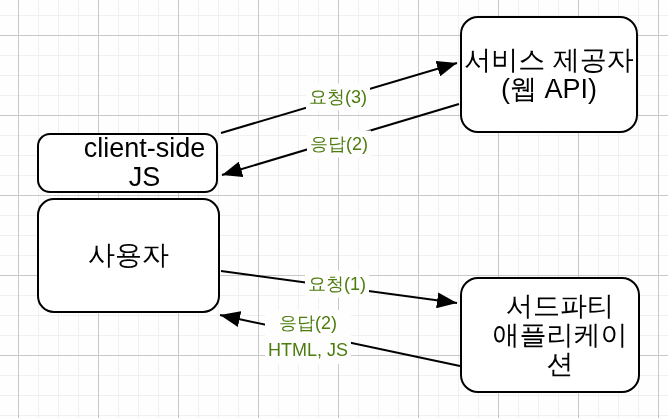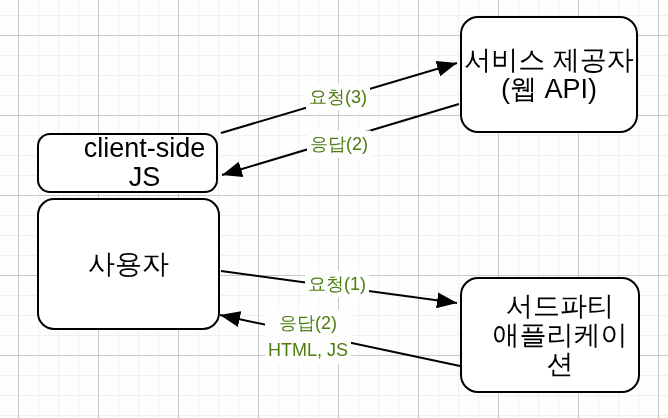--- a/index.html
+++ b/index.html
@@ -44,21 +44,21 @@
     display: flex;
     flex-direction: column;
     align-items: center;
     justify-content: center;
     text-align: center;
     color: #000000;
     font-size: 27px;
     line-height: 29px;
   }
   .node-client { left: 37px; top: 133px; width: 181px; height: 60px; border-radius: 13px; padding-left: 34px; }
-  .node-user   { left: 37px; top: 198px; width: 183px; height: 132px; border-radius: 17px; align-items: center; }
+  .node-user   { left: 37px; top: 198px; width: 183px; height: 115px; border-radius: 17px; align-items: center; }
   .node-sp     { left: 460px; top: 16px;  width: 178px; height: 117px; border-radius: 18px; }
   .node-tp     { left: 460px; top: 277px; width: 180px; height: 116px; border-radius: 18px; padding-left: 20px; }
   .edge-label {
     position: absolute;
     transform: translate(-50%, -50%);
     background: #fefefe;
     color: #4d7c0f;
     font-size: 18px;
     line-height: 27px;
     padding: 0 3px;

